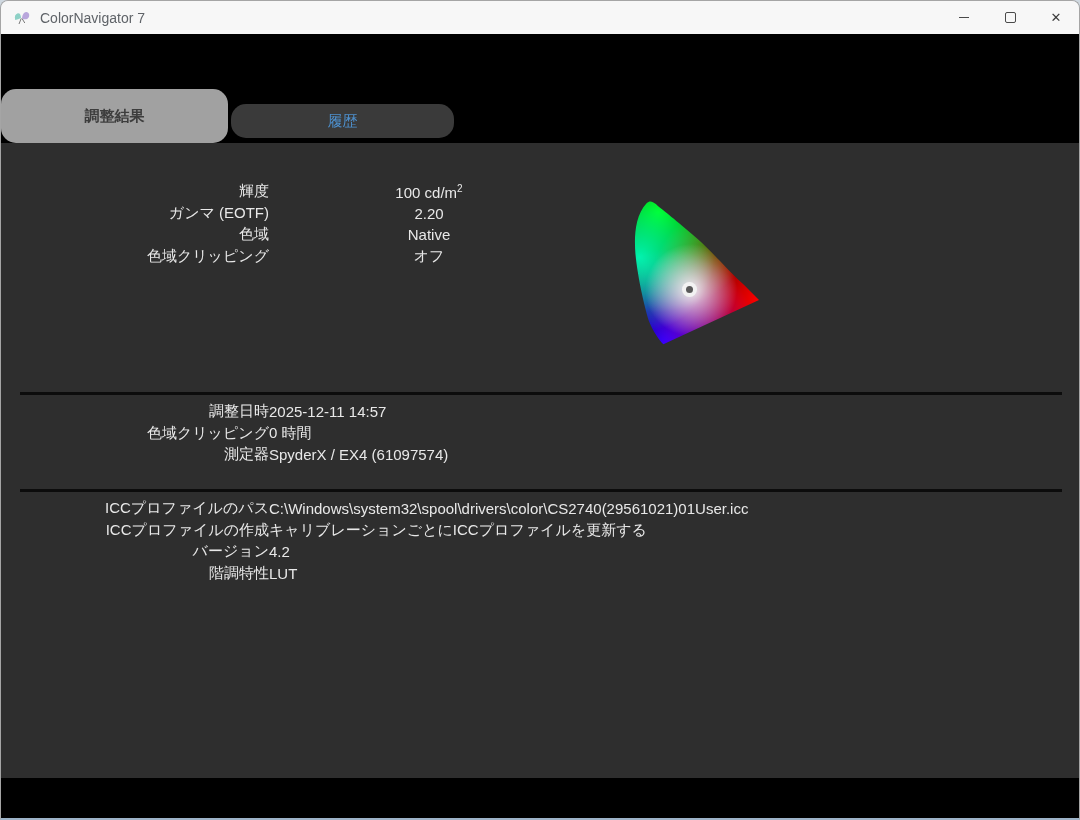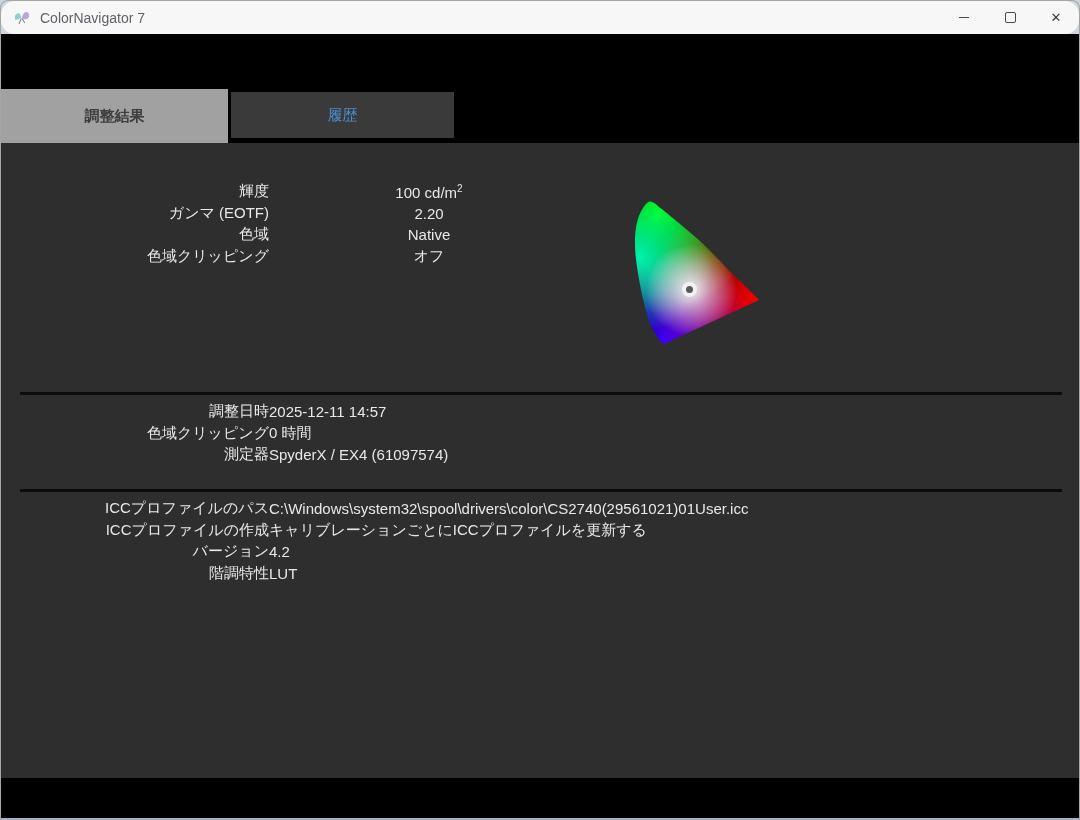--- a/index.html
+++ b/index.html
@@ -7,34 +7,34 @@
   body { font-family:"Liberation Sans","DejaVu Sans",sans-serif; background:#cfd8e0; }
 
   .window {
     width:1080px; height:820px;
     border:1px solid #a5a5a5; border-bottom:2px solid #9db3c8;
     border-radius:8px 8px 0 0; overflow:hidden;
     display:flex; flex-direction:column;
   }
 
   
-  .titlebar { height:33px; flex:0 0 33px; background:#f7f7f7; display:flex; align-items:center;border-radius:14px; }
+  .titlebar { height:33px; flex:0 0 33px; background:#f7f7f7; display:flex; align-items:center; }
   .app-icon { margin-left:12px; width:18px; height:16px; flex:0 0 18px; }
   .title-text { margin-left:9px; font-size:14px; color:#5f6368; }
   .controls { margin-left:auto; display:flex; height:100%; }
   .ctrl { width:46px; height:100%; display:flex; align-items:center; justify-content:center; }
   .min-glyph { width:10px; border-top:1px solid #4a4a4a; }
   .max-glyph { width:11px; height:11px; border:1px solid #4a4a4a; border-radius:2px; }
   .close-glyph { font-size:13px; color:#3c3c3c; line-height:1; }
 
   
   .tabstrip { height:109px; flex:0 0 109px; background:#000; position:relative; }
-  .tab { position:absolute; display:flex; align-items:center; justify-content:center; font-size:15px; }
+  .tab { position:absolute; display:flex; align-items:center; justify-content:center; font-size:15px;border-radius:15px; }
   .tab-active   { left:0;     bottom:0;   width:227px; height:54px; background:#a1a1a1; color:#3d3d3d; font-weight:bold; }
-  .tab-inactive { left:230px; bottom:5px; width:223px; height:46px; background:#3a3a3a; color:#4d8fcc; }
+  .tab-inactive { left:230px; bottom:5px; width:223px; height:34px; background:#3a3a3a; color:#4d8fcc; }
 
   
   .content { position:relative; height:635px; flex:0 0 635px; background:#2e2e2e; color:#e8e8e8; font-size:15px; }
   .sec { position:absolute; left:0; }
   .sec1 { top:38px; }
   .sec2 { top:258px; }
   .sec3 { top:355px; }
   .row { display:flex; height:21.5px; align-items:center; }
   .lbl { width:268px; text-align:right; font-weight:normal; white-space:nowrap; }
   .val { white-space:nowrap; }

